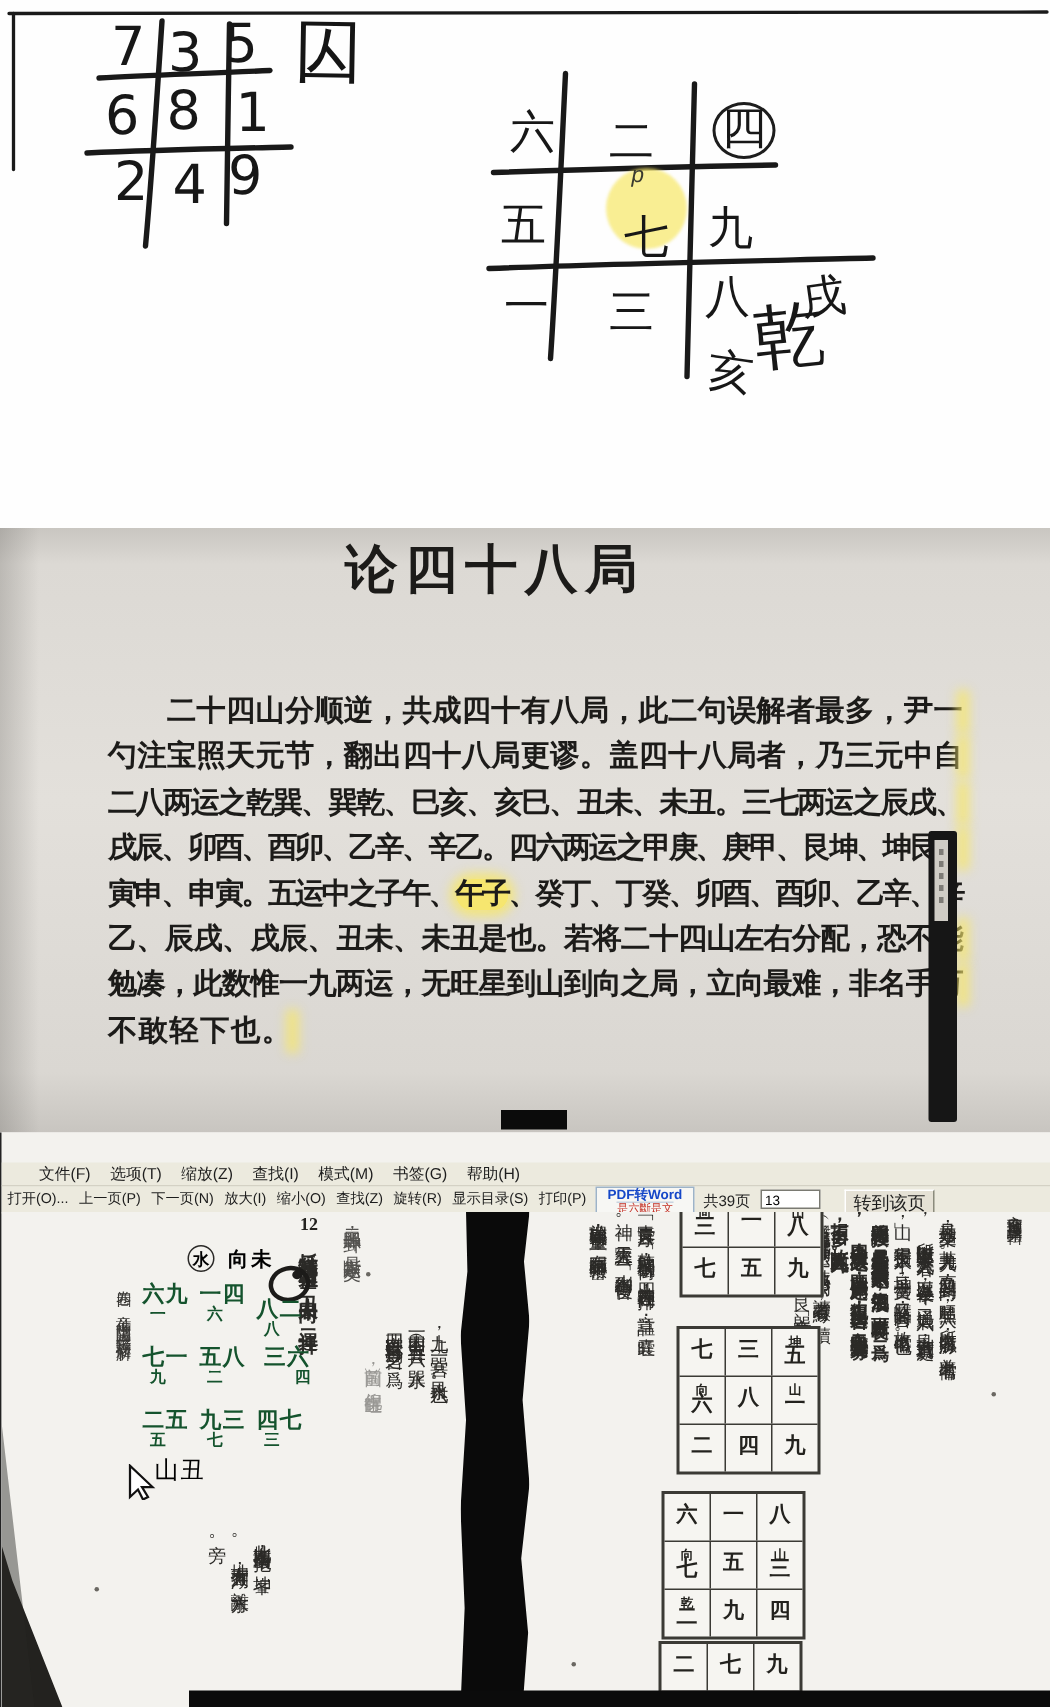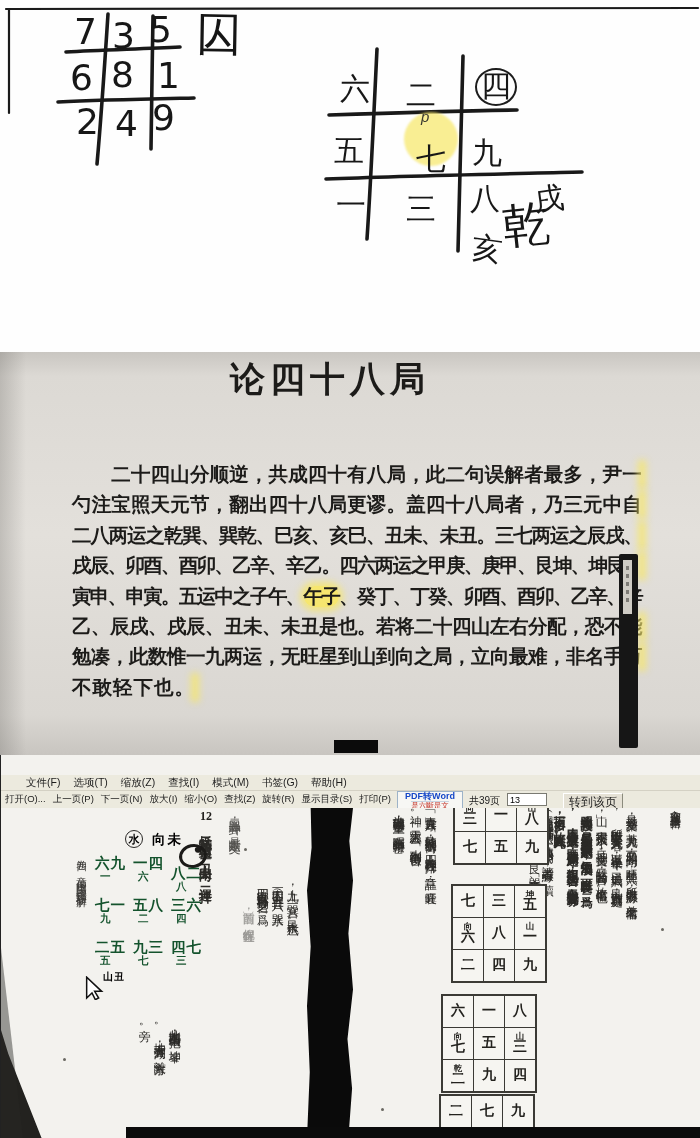--- a/index.html
+++ b/index.html
@@ -97,21 +97,21 @@
   .lcell .pp{display:block;font-size:10.5px;font-weight:700;padding-left:5px;line-height:1;margin-top:1px;}
   .circlew{position:absolute;left:30px;top:-24px;width:16px;height:16px;border:1.5px solid #2a2927;
      border-radius:50%;font-size:11px;display:flex;align-items:center;justify-content:center;
      font-family:"Liberation Serif",serif;font-weight:700;}
   .facing{position:absolute;left:57px;top:-23px;font-size:13.5px;font-weight:700;
      font-family:"Liberation Serif",serif;letter-spacing:2px;}
   .inkcircle{position:absolute;left:84px;top:-10px;width:22px;height:18px;border:3px solid #1c1b19;
      border-radius:50%;transform:rotate(-12deg);}
   .inkcircle::after{content:"";position:absolute;right:1px;top:1px;width:7px;height:6px;
      background:#1c1b19;border-radius:50%;}
-  .mountain{position:absolute;left:8px;top:116px;font-size:10px;font-weight:700;
+  .mountain{position:absolute;left:8px;top:116px;font-size:16px;font-weight:400;
      font-family:"Liberation Serif",serif;letter-spacing:1px;}
   .cursor{position:absolute;left:-10px;top:122px;}
 
   
   .chart{position:absolute;border:2px solid #3b3a35;background:#f6f5f1;}
   .crow{display:flex;}
   .crow + .crow{border-top:1.5px solid #3b3a35;}
   .ccell{width:30px;height:31px;display:flex;flex-direction:column;align-items:center;
      justify-content:center;font-family:"Liberation Serif",serif;font-weight:700;color:#23221e;}
   .ccell + .ccell{border-left:1.5px solid #3b3a35;}
@@ -268,21 +268,21 @@
               <span class="pp">八</span>
             </div>
             <div class="lcell" style="left: 0px; top: 44px;">
               <span class="mf">七一</span>
               <span class="pp">九</span>
             </div>
             <div class="lcell" style="left: 38px; top: 44px;">
               <span class="mf">五八</span>
               <span class="pp">二</span>
             </div>
-            <div class="lcell" style="left: 76px; top: 44px;">
+            <div class="lcell" style="left: 76px; top: 44px; text-align: right;">
               <span class="mf">三六</span>
               <span class="pp">四</span>
             </div>
             <div class="lcell" style="left: 0px; top: 86px;">
               <span class="mf">二五</span>
               <span class="pp">五</span>
             </div>
             <div class="lcell" style="left: 38px; top: 86px;">
               <span class="mf">九三</span>
               <span class="pp">七</span>

